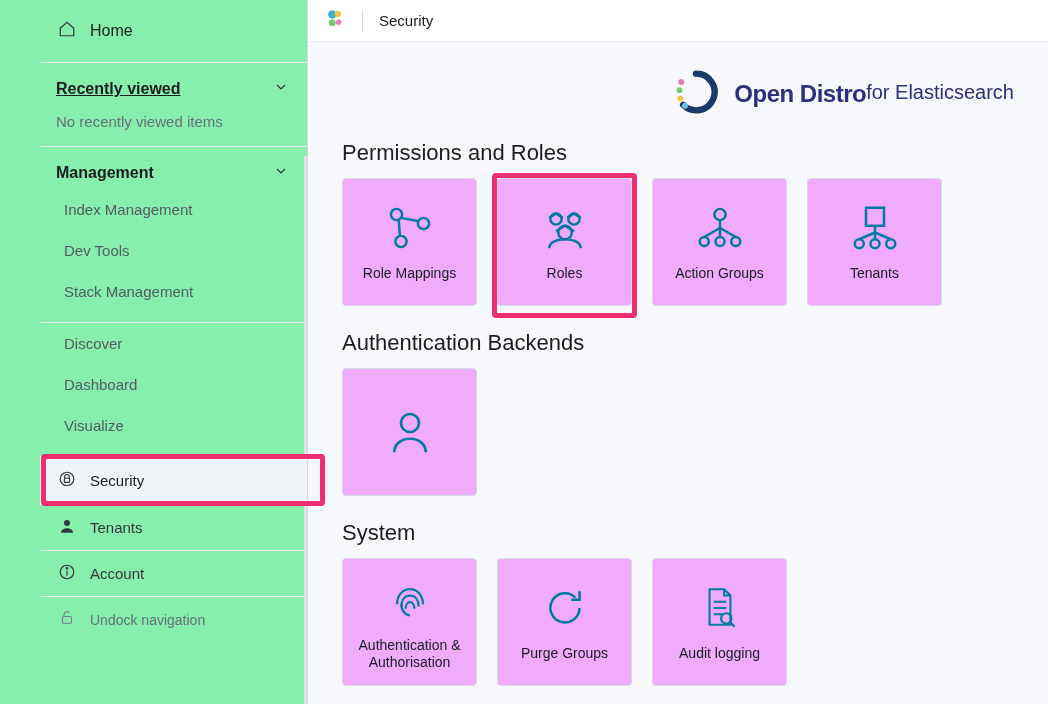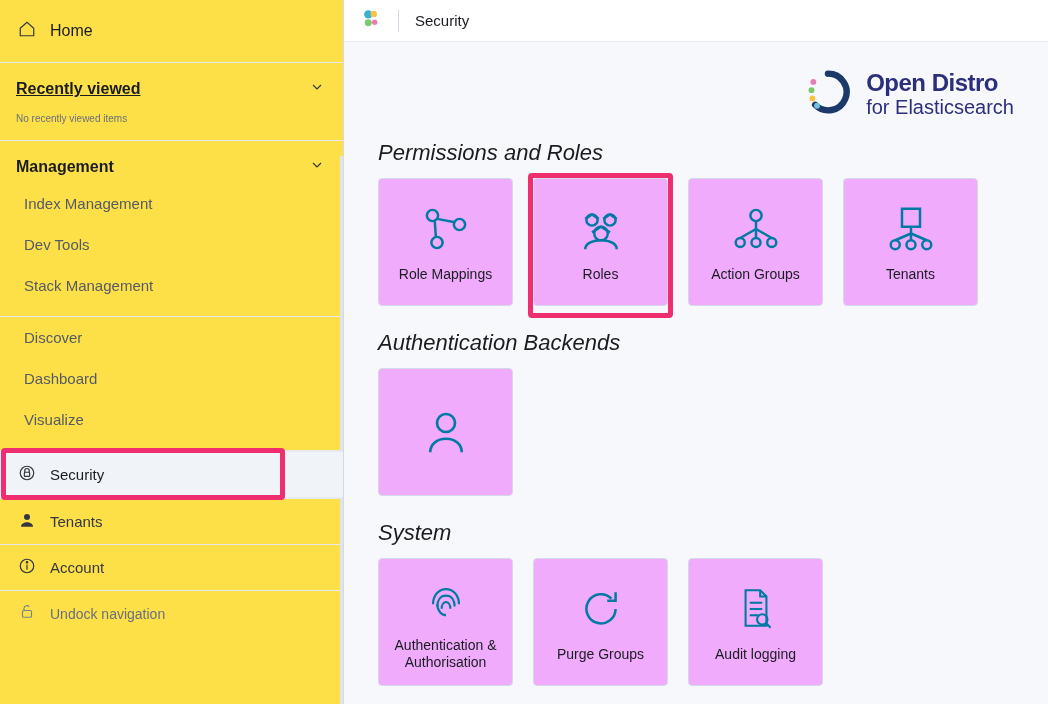--- a/index.html
+++ b/index.html
@@ -6,26 +6,27 @@
   body {
     font-family: -apple-system, BlinkMacSystemFont, "Segoe UI", Helvetica, Arial, sans-serif;
     width: 1048px;
     height: 704px;
     overflow: hidden;
     background: #fff;
     color: #1a1c21;
   }
   .root { display: flex; height: 100%; }
   .sidebar {
-    width: 344px;
+    width: 308px;
     border-right: 1px solid #d3dae6;
     display: flex;
     flex-direction: column;
-    background: #fde047;
+    background: #86efac;
     position: relative;
+    padding-left: 40px;
   }
   .sb-scroll-indicator {
     position: absolute;
     right: 0;
     top: 156px;
     bottom: 0;
     width: 3px;
     background: #e0e3e9;
   }
   .home-row {
@@ -59,21 +60,21 @@
     font-weight: 700;
   }
   .sec-title.underlined {
     text-decoration: underline;
   }
   .chev {
     width: 16px; height: 16px;
     stroke: #343741;
   }
   .empty-text {
-    font-size: 10px;
+    font-size: 15px;
     color: #69707d;
     padding: 8px 18px 16px 16px;
   }
   .sb-item, .sb-item-row {
     display: flex;
     align-items: center;
     padding: 12px 18px 12px 24px;
     font-size: 15px;
     color: #555b66;
     gap: 14px;
@@ -126,30 +127,29 @@
     position: relative;
   }
   .brand {
     display: flex;
     align-items: center;
     gap: 16px;
     justify-content: flex-end;
     margin-bottom: 22px;
   }
   .brand-arc { width: 44px; height: 44px; }
-  .brand-text { display: flex; flex-direction: column; line-height: 1.1; }
+  .brand-text { display: flex; flex-direction: row; line-height: 1.1; }
   .brand-line1 { font-size: 24px; font-weight: 700; color: #2b2f7c; letter-spacing: -0.5px; }
   .brand-line2 { font-size: 20px; font-weight: 500; color: #2b2f7c; }
 
   .section-heading {
     font-size: 22px;
     color: #1a1c21;
     font-weight: 400;
     margin: 8px 0 12px 0;
-    font-style: italic;
   }
   .card-row {
     display: flex;
     gap: 20px;
     margin-bottom: 24px;
     flex-wrap: wrap;
   }
   .card {
     width: 135px;
     height: 128px;

